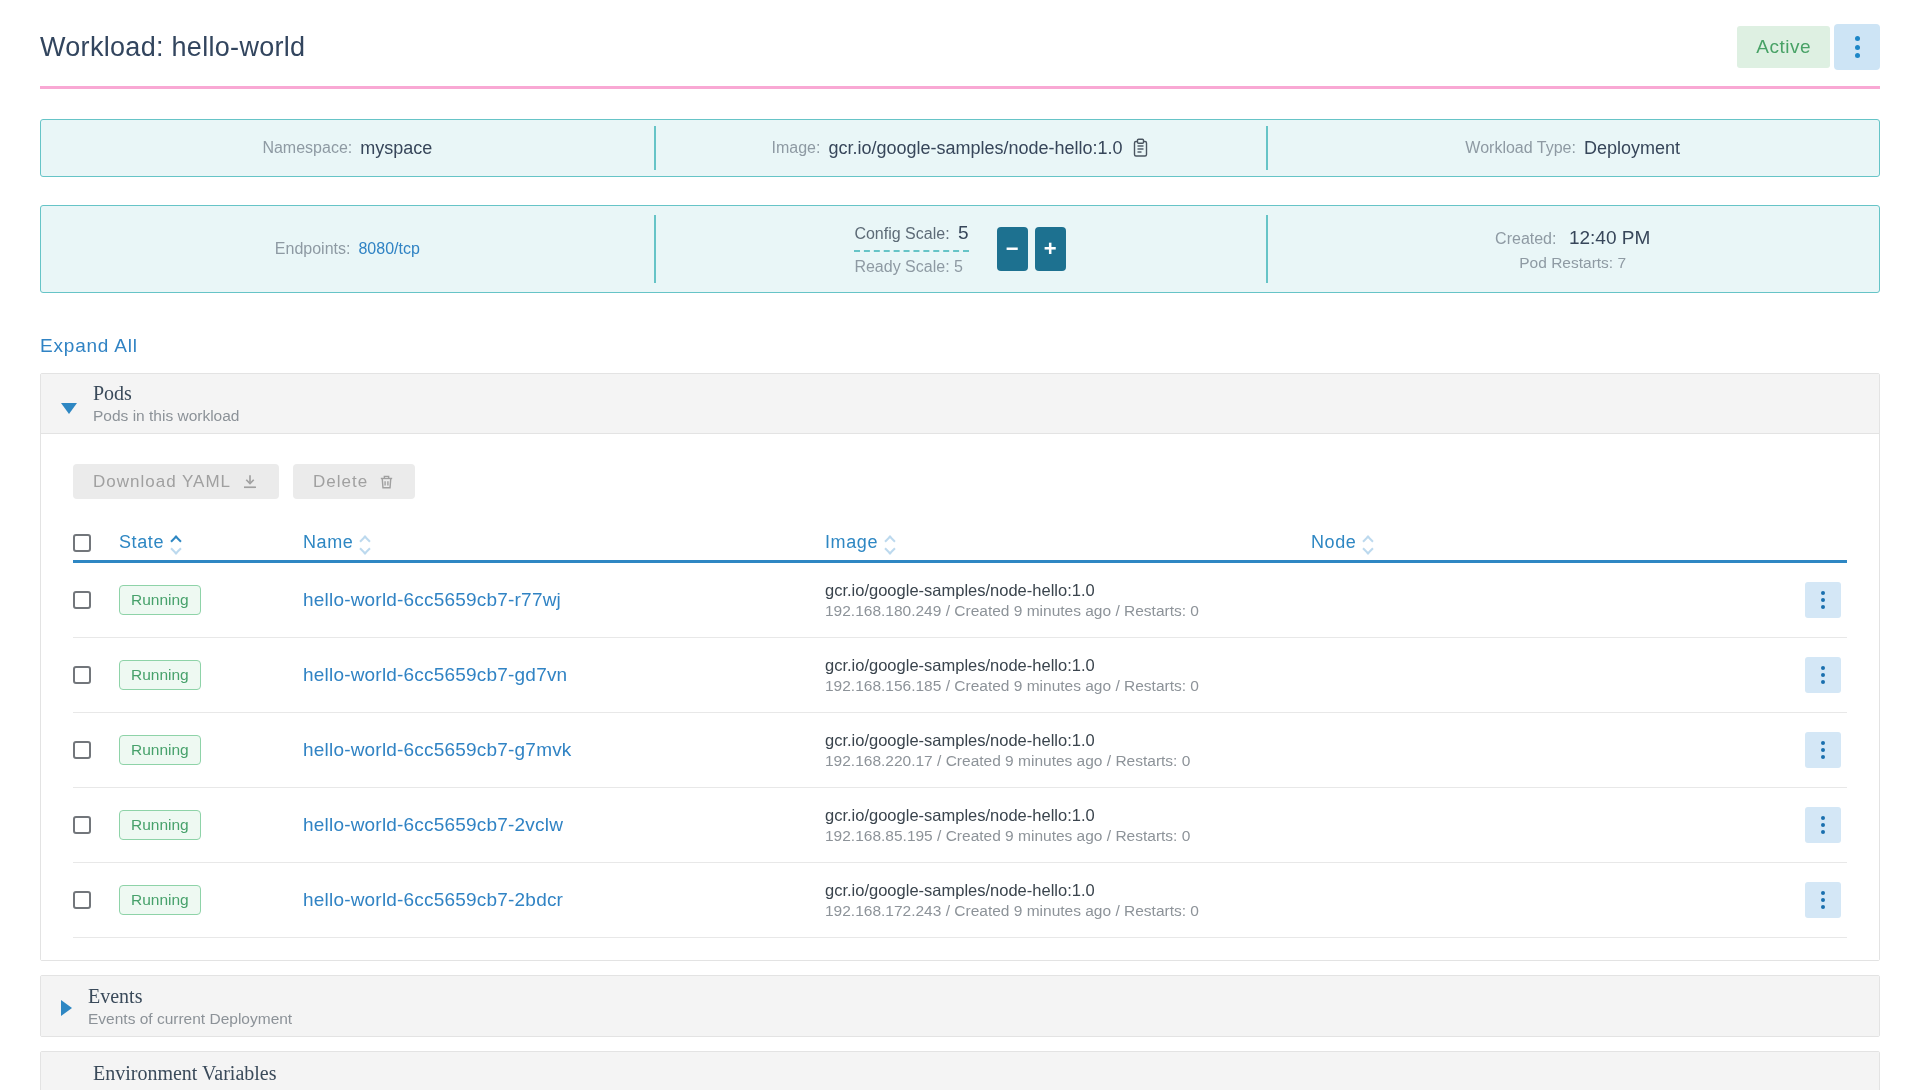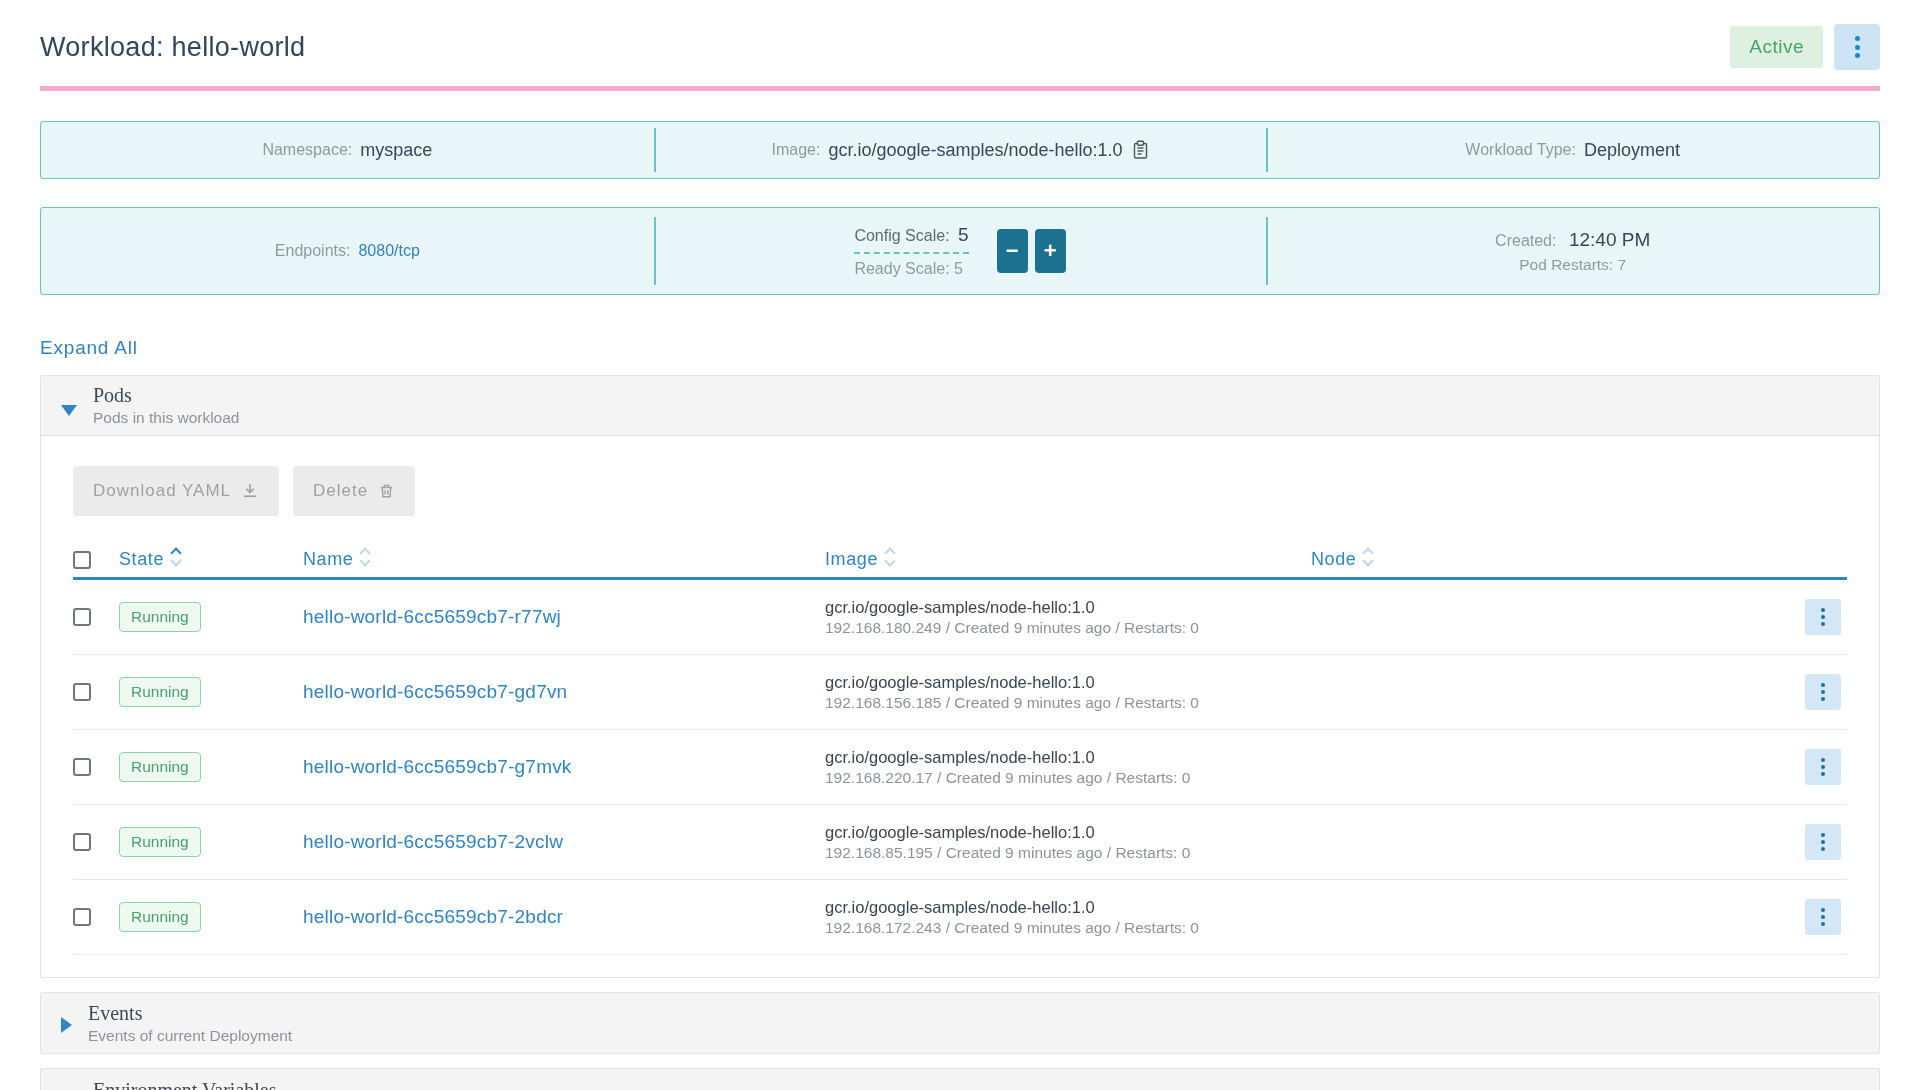--- a/index.html
+++ b/index.html
@@ -2,23 +2,23 @@
 <html><head>
 <meta charset="utf-8">
 <style>
   * { margin:0; padding:0; box-sizing:border-box; }
   html,body { width:1920px; height:1090px; overflow:hidden; background:#fff;
     font-family:"Liberation Sans", sans-serif; color:#37465a; }
   .page { padding:0 40px; }
 
   
   .page-header { display:flex; align-items:center; justify-content:space-between;
-    padding:24px 0 16px 0; border-bottom:5px solid #f9a8d4; }
+    padding:24px 0 16px 0; border-bottom:3px solid #f9a8d4; }
   .page-title { font-size:27px; font-weight:400; color:#32455e; letter-spacing:0.3px; }
-  .header-right { display:flex; align-items:center; gap:11px; }
+  .header-right { display:flex; align-items:center; gap:4px; }
   .badge-active { background:#def0e2; color:#48a266; font-size:19px; padding:10px 19px;
     border-radius:3px; letter-spacing:0.5px; }
   .kebab-btn { border:none; cursor:pointer; display:flex; flex-direction:column;
     align-items:center; justify-content:center; }
   .kebab-lg { width:46px; height:46px; border-radius:4px; background:#cde4f5; gap:3.5px; }
   .kebab-lg .dot { width:5px; height:5px; border-radius:50%; background:#1c86c7; }
   .kebab-sm { width:36px; height:36px; border-radius:3px; background:#d4e7f6; gap:3px; }
   .kebab-sm .dot { width:4px; height:4px; border-radius:50%; background:#1a6fae; }
 
   
@@ -70,29 +70,29 @@
   .sec-titles { display:flex; flex-direction:column; gap:2px; }
   .sec-title { font-size:20px; color:#3a4a5a;font-family:Liberation Serif, serif; }
   .sec-sub { font-size:15.5px; color:#8c9298; }
 
   .section-body { background:#fff; padding:30px 32px 22px 32px; }
 
   
   .actions { display:flex; gap:14px; }
   .gray-btn { display:inline-flex; align-items:center; gap:10px; background:#ebebeb;
     color:#a0a0a0; border:none; border-radius:4px; font-size:17px; letter-spacing:1px;
-    padding:8px 20px; height:50px; cursor:pointer; font-family:inherit; }
+    padding:8px 20px; height:35px; cursor:pointer; font-family:inherit; }
   .gray-btn svg { display:block; }
 
   
   .tbl { margin-top:26px; }
   .tbl-grid { display:grid; grid-template-columns:46px 184px 522px 486px auto 84px;
     align-items:center; }
   .tbl-head { min-height:38px; border-bottom:3px solid #2e87c3; }
-  .col-head { display:flex; align-items:flex-start; gap:8px; font-size:18px; color:#2e87c3;
+  .col-head { display:flex; align-items:flex-end; gap:8px; font-size:18px; color:#2e87c3;
     letter-spacing:0.6px; cursor:pointer; }
   .sort { display:inline-flex; flex-direction:column; gap:3px; }
   .chev { width:8px; height:8px; border-left:2.5px solid #bcd9ee; border-top:2.5px solid #bcd9ee; }
   .chev-up { transform:rotate(45deg); }
   .chev-down { transform:rotate(225deg); margin-top:-3px; }
   .chev.on { border-color:#2e87c3; }
   .checkbox { width:18px; height:18px; border:2px solid #72767b; border-radius:3px;
     background:#fff; display:inline-block; cursor:pointer; }
 
   .tbl-row { min-height:75px; border-bottom:1px solid #e8e8e8; }

